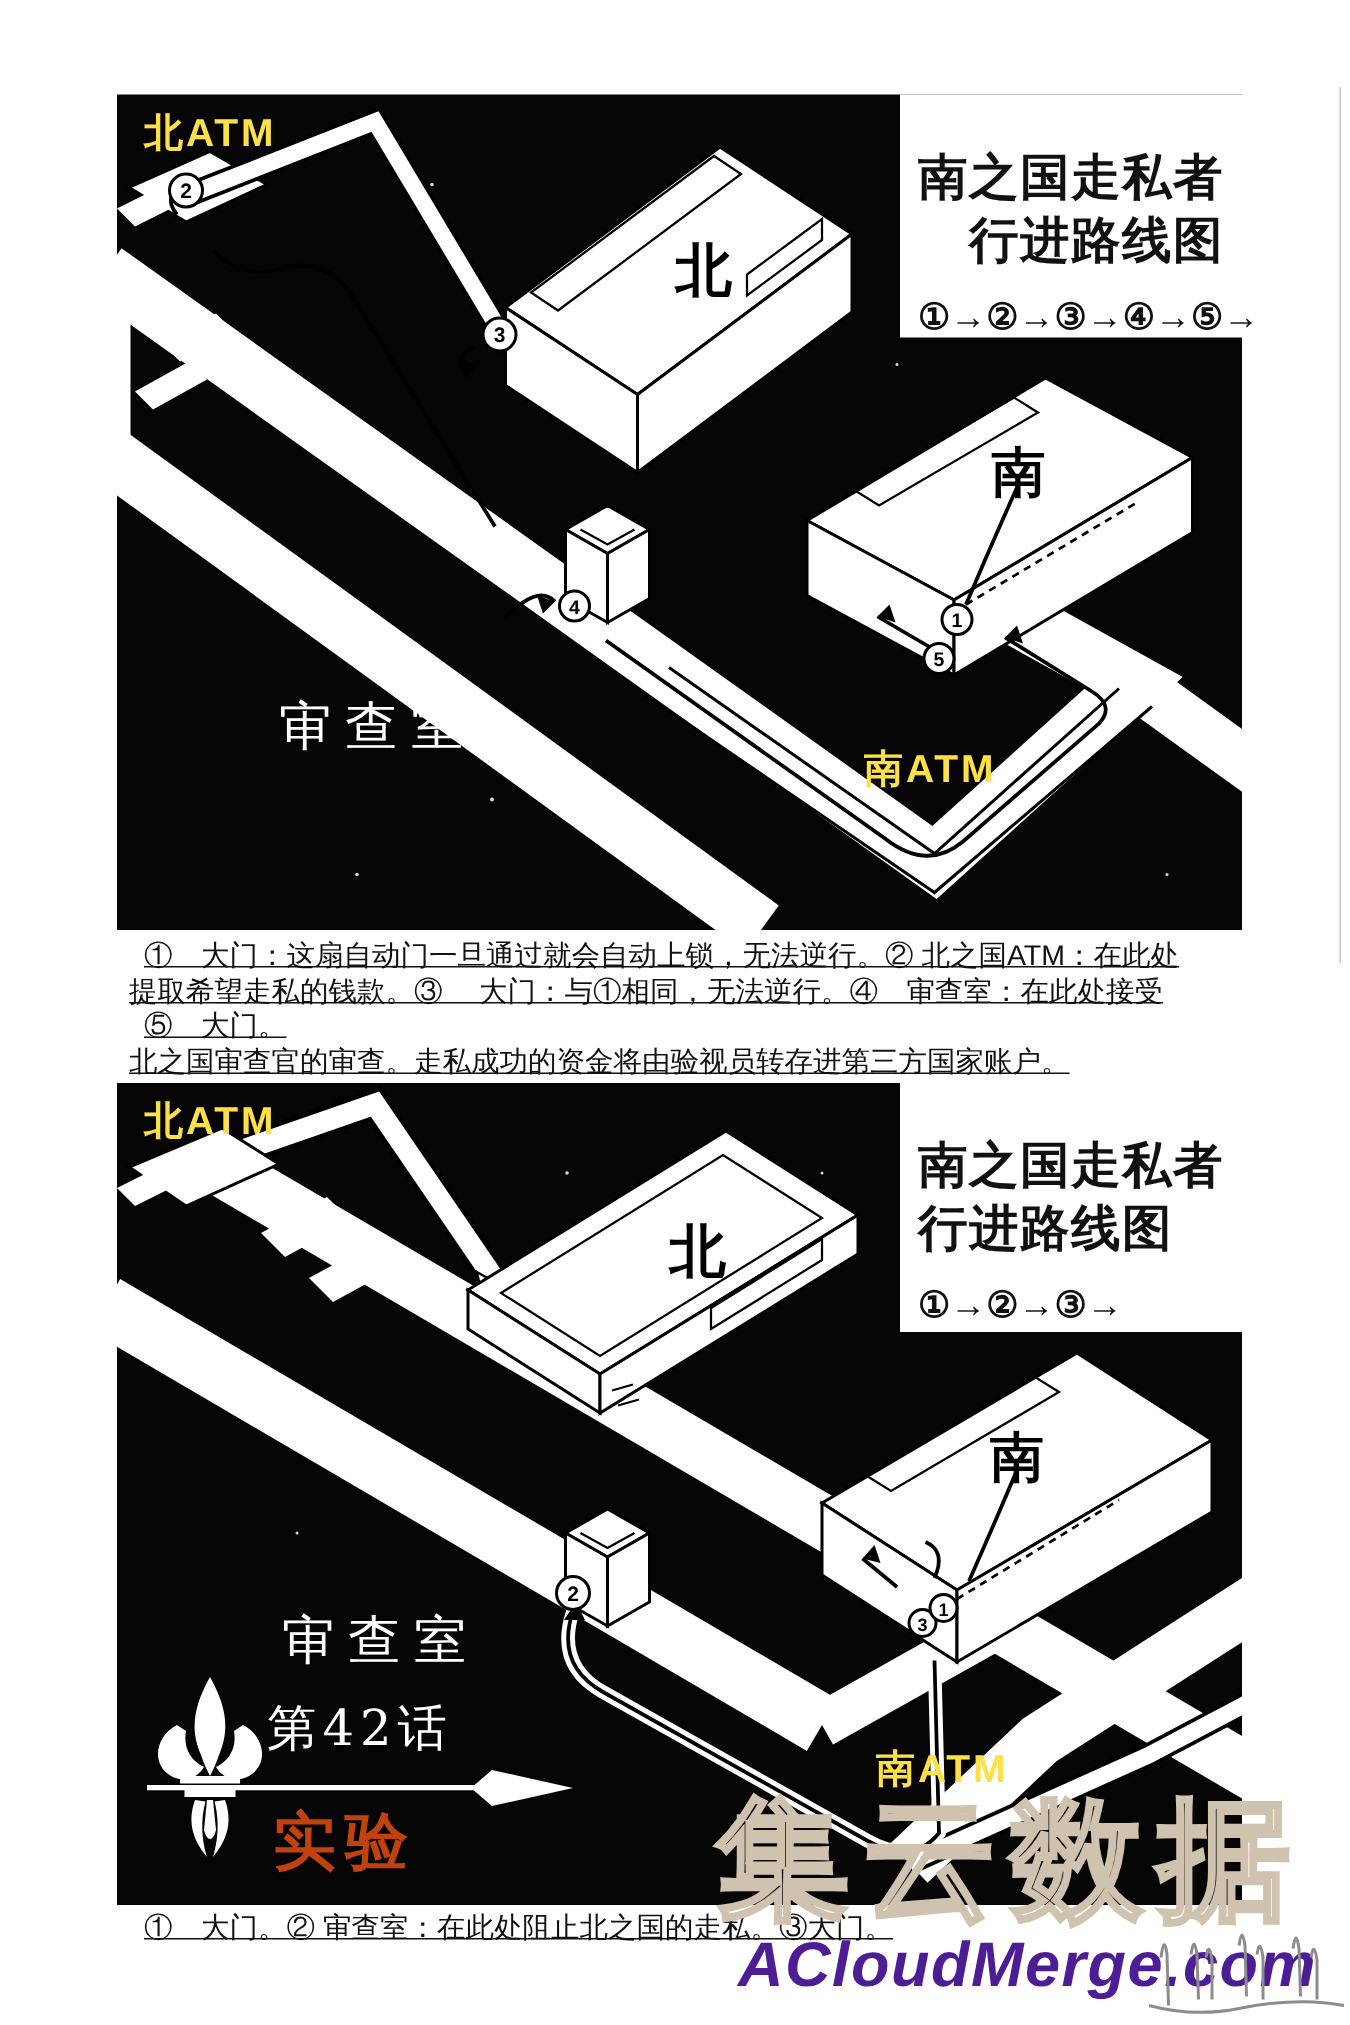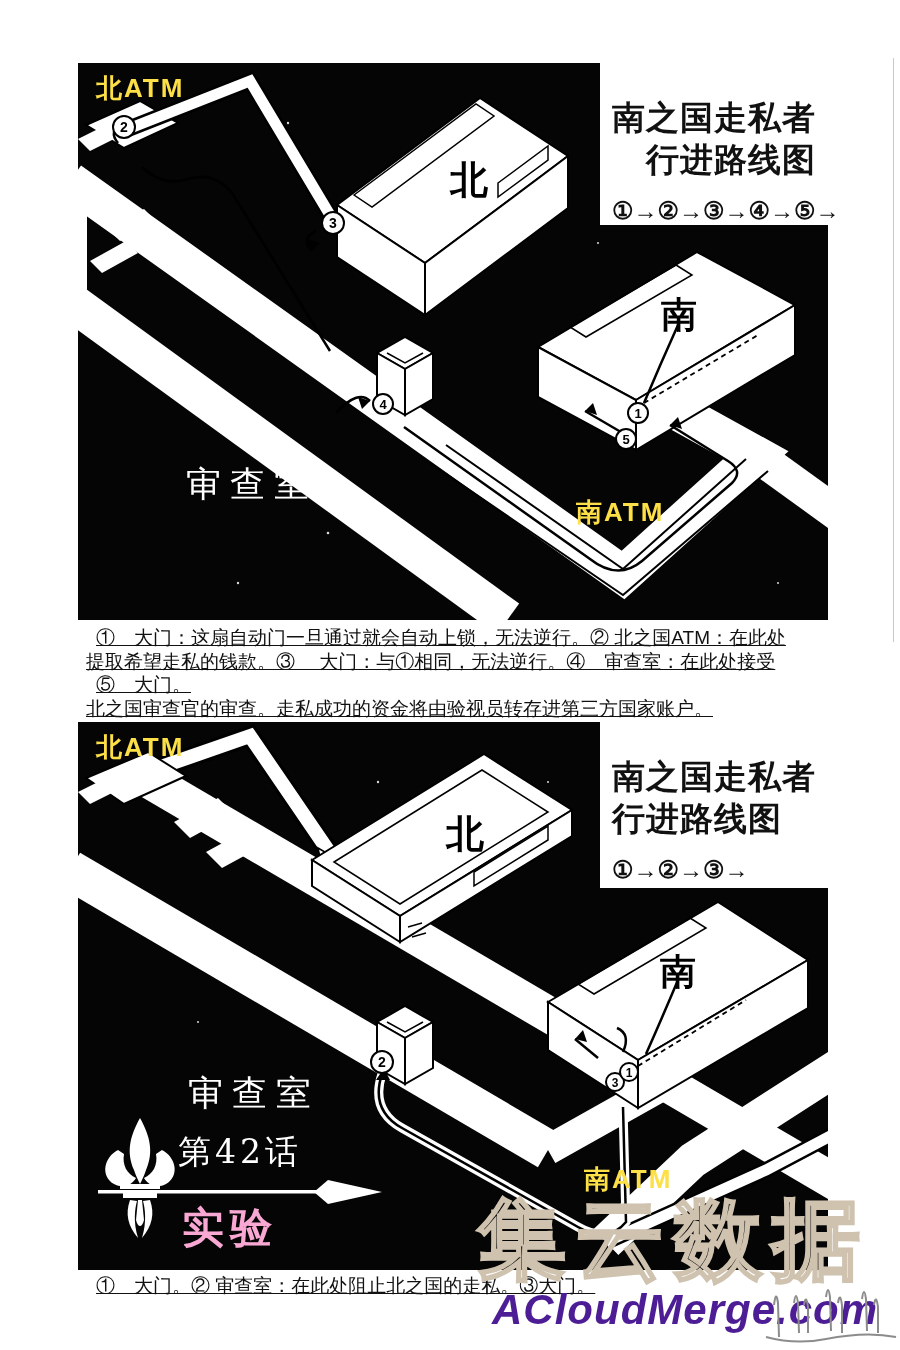--- a/index.html
+++ b/index.html
@@ -18,21 +18,21 @@
   #panel1 .seq{top:134px;}
   #panel2 .seq{top:134px;}
   .atm-label{position:absolute;color:#fde047;font-size:26px;font-weight:700;letter-spacing:2px;z-index:2;white-space:nowrap;}
   .inspect-label{position:absolute;color:#fff;font-size:35px;font-weight:500;letter-spacing:9px;z-index:2;white-space:nowrap;}
   .caption{position:absolute;left:86px;width:748px;font-size:19px;line-height:23.5px;color:#111;font-weight:500;text-decoration:underline;}
   #caption1{top:626px;}
   #caption2{top:1274px;}
   .cap-line.indent{padding-left:10px;}
   .chapter-num{position:absolute;left:100px;top:408px;color:#fff;font-size:33px;letter-spacing:4px;
                font-family:"DejaVu Serif","Liberation Serif",serif;z-index:2;white-space:nowrap;}
-  .chapter-name{position:absolute;left:104px;top:478px;color:#f9a8d4;font-size:42px;font-weight:700;letter-spacing:6px;
+  .chapter-name{position:absolute;left:104px;top:478px;color:#c2410c;font-size:42px;font-weight:700;letter-spacing:6px;
                font-family:"DejaVu Serif","Liberation Serif",serif;z-index:2;white-space:nowrap;}
   #wm-site{position:absolute;left:492px;top:1286px;font-size:42px;font-weight:800;font-style:italic;
            color:#4c1d95;letter-spacing:1px;z-index:6;white-space:nowrap;}
   #wm-cn-wrap{position:absolute;left:470px;top:1178px;z-index:6;}
   #edge-line{position:absolute;left:893px;top:58px;width:1px;height:584px;background:#c9c9c9;}
   .svgtext{font-family:"Liberation Sans",sans-serif;}
 </style>
 </head>
 <body>
 

